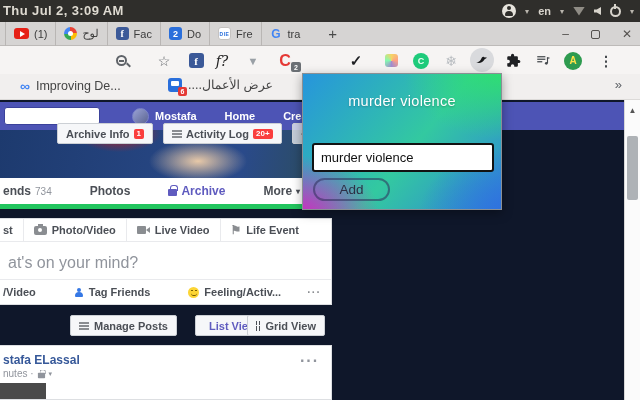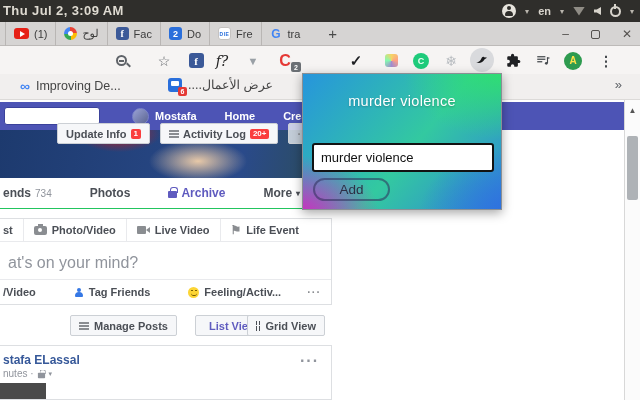--- a/index.html
+++ b/index.html
@@ -62,40 +62,40 @@
   .bookmarks { position:absolute; left:0; top:74px; width:640px; height:26px; background:#f1efee; border-bottom:1px solid #dcdad8; font-size:12.5px; color:#454545; }
   .bm1 { position:absolute; left:20px; top:4px; display:flex; align-items:center; gap:6px; }
   .inf { color:#4285f4; font-weight:bold; font-size:14px; }
   .bm2 { position:absolute; left:168px; top:3px; display:flex; align-items:center; gap:6px; }
   .bm2fav { width:14px; height:14px; background:#2a6fdb; border-radius:3px; position:relative; }
   .bm2fav::before { content:""; position:absolute; left:3px; top:3px; width:8px; height:5px; background:#fff; border-radius:1px; }
   .bm2badge { position:absolute; right:-5px; bottom:-4px; background:#e53935; color:#fff; font-size:7px; font-weight:bold; width:9px; height:9px; border-radius:2px; display:flex; align-items:center; justify-content:center; }
   .bm-ovf { position:absolute; right:18px; top:3px; font-size:13px; color:#5f6368; }
 
   
-  .page { position:absolute; left:0; top:100px; width:624px; height:300px; background:#ffffff; overflow:hidden; }
+  .page { position:absolute; left:0; top:100px; width:624px; height:300px; background:#0f172a; overflow:hidden; }
   .fbnav { position:absolute; left:0; top:2px; width:624px; height:28px; background:#4d54b5; }
   .fbsearch { position:absolute; left:4px; top:5px; width:96px; height:18px; background:#fff; border-radius:3px; border:1px solid #3b429b; }
   .fbnav-right { position:absolute; left:132px; top:0; height:28px; display:flex; align-items:center; gap:0; color:#fff; font-size:11px; font-weight:bold; }
   .fbava { width:17px; height:17px; border-radius:50%; background:linear-gradient(135deg,#9aa3d6,#5a638f); margin-right:6px; border:1px solid #7b83c9; }
   .navlink { padding:0 14px; }
 
   .cover { position:absolute; left:0; top:30px; width:440px; height:48px;
     background:
       radial-gradient(60px 26px at 27% 8%, #c41e1e 0%, rgba(196,30,30,0) 70%),
       radial-gradient(70px 30px at 45% 65%, #e8c9a8 0%, rgba(232,201,168,0) 70%),
       radial-gradient(90px 40px at 88% 35%, #8aac22 0%, rgba(138,172,34,0) 70%),
       linear-gradient(100deg, #1d3a6e 0%, #2a4a8a 55%, #2e5038 90%); }
   .coverbtns { position:absolute; top:23px; left:57px; display:flex; gap:10px; }
   .cbtn { height:21px; background:#f6f7f9; border:1px solid #ccd0d5; border-radius:2px; display:flex; align-items:center; gap:4px; padding:0 8px; font-size:11px; font-weight:bold; color:#4b4f56; white-space:nowrap; }
   .redbadge { background:#fa3e3e; color:#fff; font-size:8px; font-weight:bold; border-radius:2px; padding:1px 3px; line-height:1; }
   .cbtn-more { color:#8a8d91; font-weight:bold; letter-spacing:1px; }
   .hamburger { width:10px; height:8px; border-top:2px solid #8a8d91; border-bottom:2px solid #8a8d91; background:linear-gradient(#8a8d91,#8a8d91) center/100% 2px no-repeat; }
 
-  .ptabs { position:absolute; left:0; top:78px; width:332px; height:31px; background:#fff; border-bottom:1px solid #22c55e; border-right:1px solid #dddfe2; display:flex; align-items:center; font-size:12px; font-weight:bold; color:#4b4f56; }
+  .ptabs { position:absolute; left:0; top:78px; width:332px; height:31px; background:#fff; border-bottom:5px solid #22c55e; border-right:1px solid #dddfe2; display:flex; align-items:center; font-size:12px; font-weight:bold; color:#4b4f56; }
   .ptab { padding:0 12px; display:flex; align-items:center; gap:4px; }
   .pt-count { font-size:10px; color:#90949c; font-weight:normal; }
   .archive { color:#5f5bbf; }
   .lock { width:9px; height:7px; background:#5f5bbf; border-radius:1px; position:relative; margin-top:3px; }
   .lock::before { content:""; position:absolute; left:1.5px; top:-4px; width:6px; height:5px; border:1.5px solid #5f5bbf; border-bottom:none; border-radius:3px 3px 0 0; }
   .lock.gray { background:#90949c; transform:scale(.8); }
   .lock.gray::before { border-color:#90949c; }
 
   .composer { position:absolute; left:0; top:118px; width:332px; height:87px; background:#fff; border:1px solid #dddfe2; border-left:none; }
   .comp-row1 { height:23px; border-bottom:1px solid #e9eaed; display:flex; align-items:center; font-size:11px; font-weight:bold; color:#4b4f56; }
@@ -269,21 +269,21 @@
         <span class="fbava"></span>
         <span class="navlink" style="padding-left:0">Mostafa</span>
         <span class="navlink">Home</span>
         <span class="navlink">Create</span>
       </div>
     </div>
 
     <div class="cover"></div>
     <div class="coverbtns">
       <span class="cbtn">
-        <span>Update Info</span>
+        <span>Archive Info</span>
         <span class="redbadge">1</span>
       </span>
       <span class="cbtn">
         <span class="hamburger"></span>
         <span>Activity Log</span>
         <span class="redbadge">20+</span>
       </span>
       <span class="cbtn cbtn-more" style="background:rgba(246,247,249,.75)">···</span>
     </div>
 

